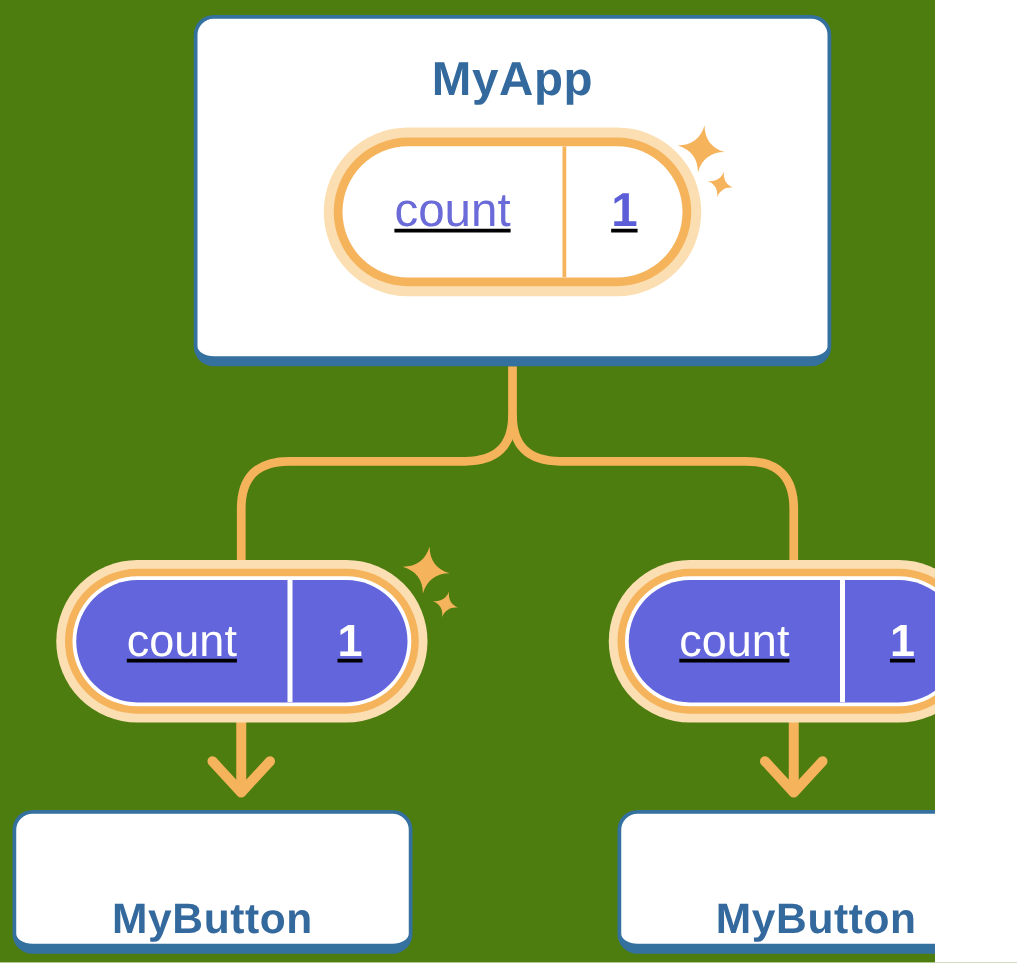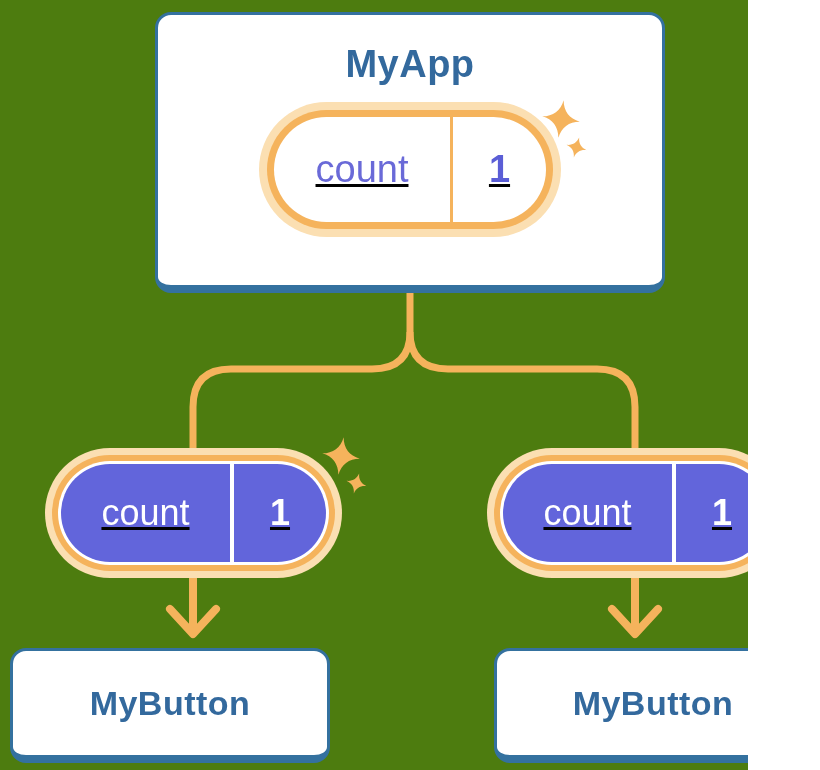--- a/index.html
+++ b/index.html
@@ -23,21 +23,21 @@
   .arrow-shaft{fill:none;stroke:var(--accent-orange);stroke-width:8;stroke-linecap:round;}
   .arrow-head{fill:none;stroke:var(--accent-orange);stroke-width:8;stroke-linecap:round;stroke-linejoin:round;}
 
   
   .component-card{
     position:absolute;box-sizing:border-box;background:var(--white);
     border:3px solid var(--card-border-blue);border-bottom-width:8px;
     border-radius:16px;display:flex;flex-direction:column;align-items:center;
   }
   .root-card{left:155px;top:12px;width:510px;height:281px;}
-  .child-card{top:648px;width:320px;height:115px;justify-content:center;}
+  .child-card{top:648px;width:320px;height:115px;justify-content:flex-end;}
   .child-card.left{left:10px;}
   .child-card.right{left:494px;width:318px;}
   .card-title{font-size:38px;font-weight:600;color:var(--title-text-blue);letter-spacing:.5px;}
   .root-card .card-title{margin-top:28px;}
   .child-card .card-title{font-size:34px;}
 
   
   .pill-halo{box-sizing:border-box;background:var(--halo-orange);border-radius:999px;padding:8px;}
   .root-card .pill-halo{width:302px;height:135px;margin-top:16px;}
   .pill-ring{box-sizing:border-box;background:var(--accent-orange);border-radius:999px;padding:7px;width:100%;height:100%;text-decoration:underline;}

